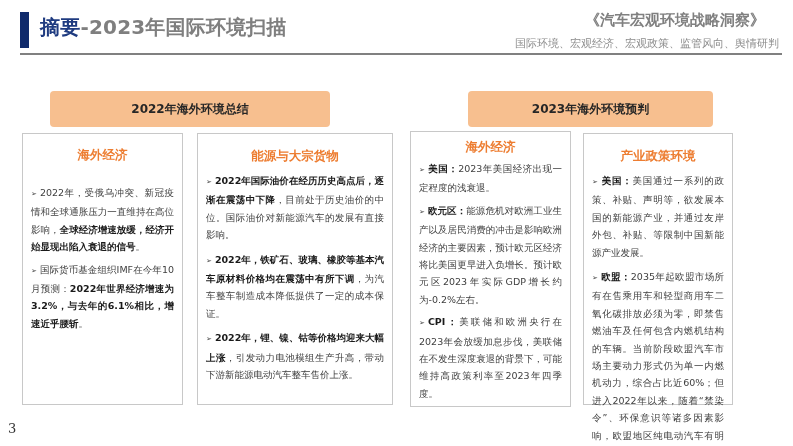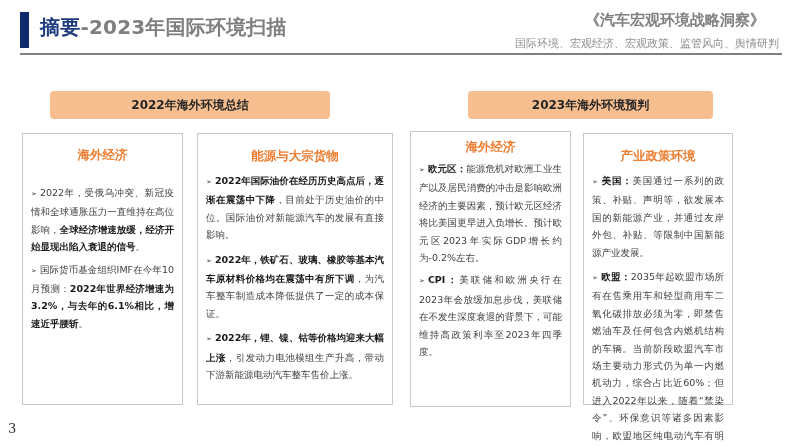--- a/index.html
+++ b/index.html
@@ -7,21 +7,21 @@
     body { position: relative; font-family: "DejaVu Sans", "Liberation Sans", sans-serif; color: #404040; }
 
     .accent-bar { position: absolute; left: 20px; top: 12px; width: 9px; height: 36px; background: #0f2a6b; }
     .page-title { position: absolute; left: 40px; top: 14px; font-size: 20px; font-weight: bold; color: #7f7f7f; white-space: nowrap; letter-spacing: 0.2px; }
     .page-title .lead { color: #1f3b80; }
     .header-rule { position: absolute; left: 20px; top: 53px; width: 762px; height: 2px; background: #808080; }
 
     .brand-title { position: absolute; right: 28px; top: 11px; font-size: 15px; font-weight: bold; color: #808080; white-space: nowrap; }
     .brand-sub { position: absolute; right: 14px; top: 36px; font-size: 11px; color: #8c8c8c; white-space: nowrap; }
 
-    .group-pill { position: absolute; top: 91px; height: 28px; background: #f7bf8f; border-radius: 4px;
+    .group-pill { position: absolute; top: 91px; height: 36px; background: #f7bf8f; border-radius: 4px;
                   display: flex; align-items: center; justify-content: center;
                   font-size: 12px; font-weight: bold; color: #262626; }
     .pill-left { left: 50px; width: 280px; }
     .pill-right { left: 468px; width: 245px; }
 
     .card { position: absolute; top: 133px; height: 272px; border: 1px solid #c8c8c8; background: #fff; padding: 0 8px; }
     .card-l1 { left: 22px; width: 161px; }
     .card-l2 { left: 197px; width: 196px; }
     .card-r1 { left: 410px; width: 161px; top: 131px; height: 276px; }
     .card-r2 { left: 583px; width: 150px; }
@@ -59,20 +59,21 @@
 
 <div class="card card-l2">
   <div class="card-title">能源与大宗货物</div>
   <div class="bullet"><span class="arrow">➢</span><b>2022年国际油价在经历历史高点后，逐渐在震荡中下降</b><span>，目前处于历史油价的中位。国际油价对新能源汽车的发展有直接影响。</span></div>
   <div class="bullet"><span class="arrow">➢</span><b>2022年，铁矿石、玻璃、橡胶等基本汽车原材料价格均在震荡中有所下调</b><span>，为汽车整车制造成本降低提供了一定的成本保证。</span></div>
   <div class="bullet"><span class="arrow">➢</span><b>2022年，锂、镍、钴等价格均迎来大幅上涨</b><span>，引发动力电池模组生产升高，带动下游新能源电动汽车整车售价上涨。</span></div>
 </div>
 
 <div class="card card-r1">
   <div class="card-title">海外经济</div>
+  <div class="bullet"><span class="arrow">➢</span><b>美国：</b><span>2023年美国经济出现一定程度的浅衰退。</span></div>
   <div class="bullet"><span class="arrow">➢</span><b>欧元区：</b><span>能源危机对欧洲工业生产以及居民消费的冲击是影响欧洲经济的主要因素，预计欧元区经济将比美国更早进入负增长。预计欧元区2023年实际GDP增长约为-0.2%左右。</span></div>
   <div class="bullet"><span class="arrow">➢</span><b>CPI：</b><span>美联储和欧洲央行在2023年会放缓加息步伐，美联储在不发生深度衰退的背景下，可能维持高政策利率至2023年四季度。</span></div>
 </div>
 
 <div class="card card-r2">
   <div class="card-title">产业政策环境</div>
   <div class="bullet"><span class="arrow">➢</span><b>美国：</b><span>美国通过一系列的政策、补贴、声明等，欲发展本国的新能源产业，并通过友岸外包、补贴、等限制中国新能源产业发展。</span></div>
   <div class="bullet"><span class="arrow">➢</span><b>欧盟：</b><span>2035年起欧盟市场所有在售乘用车和轻型商用车二氧化碳排放必须为零，即禁售燃油车及任何包含内燃机结构的车辆。当前阶段欧盟汽车市场主要动力形式仍为单一内燃机动力，综合占比近60%；但进入2022年以来，随着“禁染令”、环保意识等诸多因素影响，欧盟地区纯电动汽车有明显增长。</span></div>
 </div>
 

